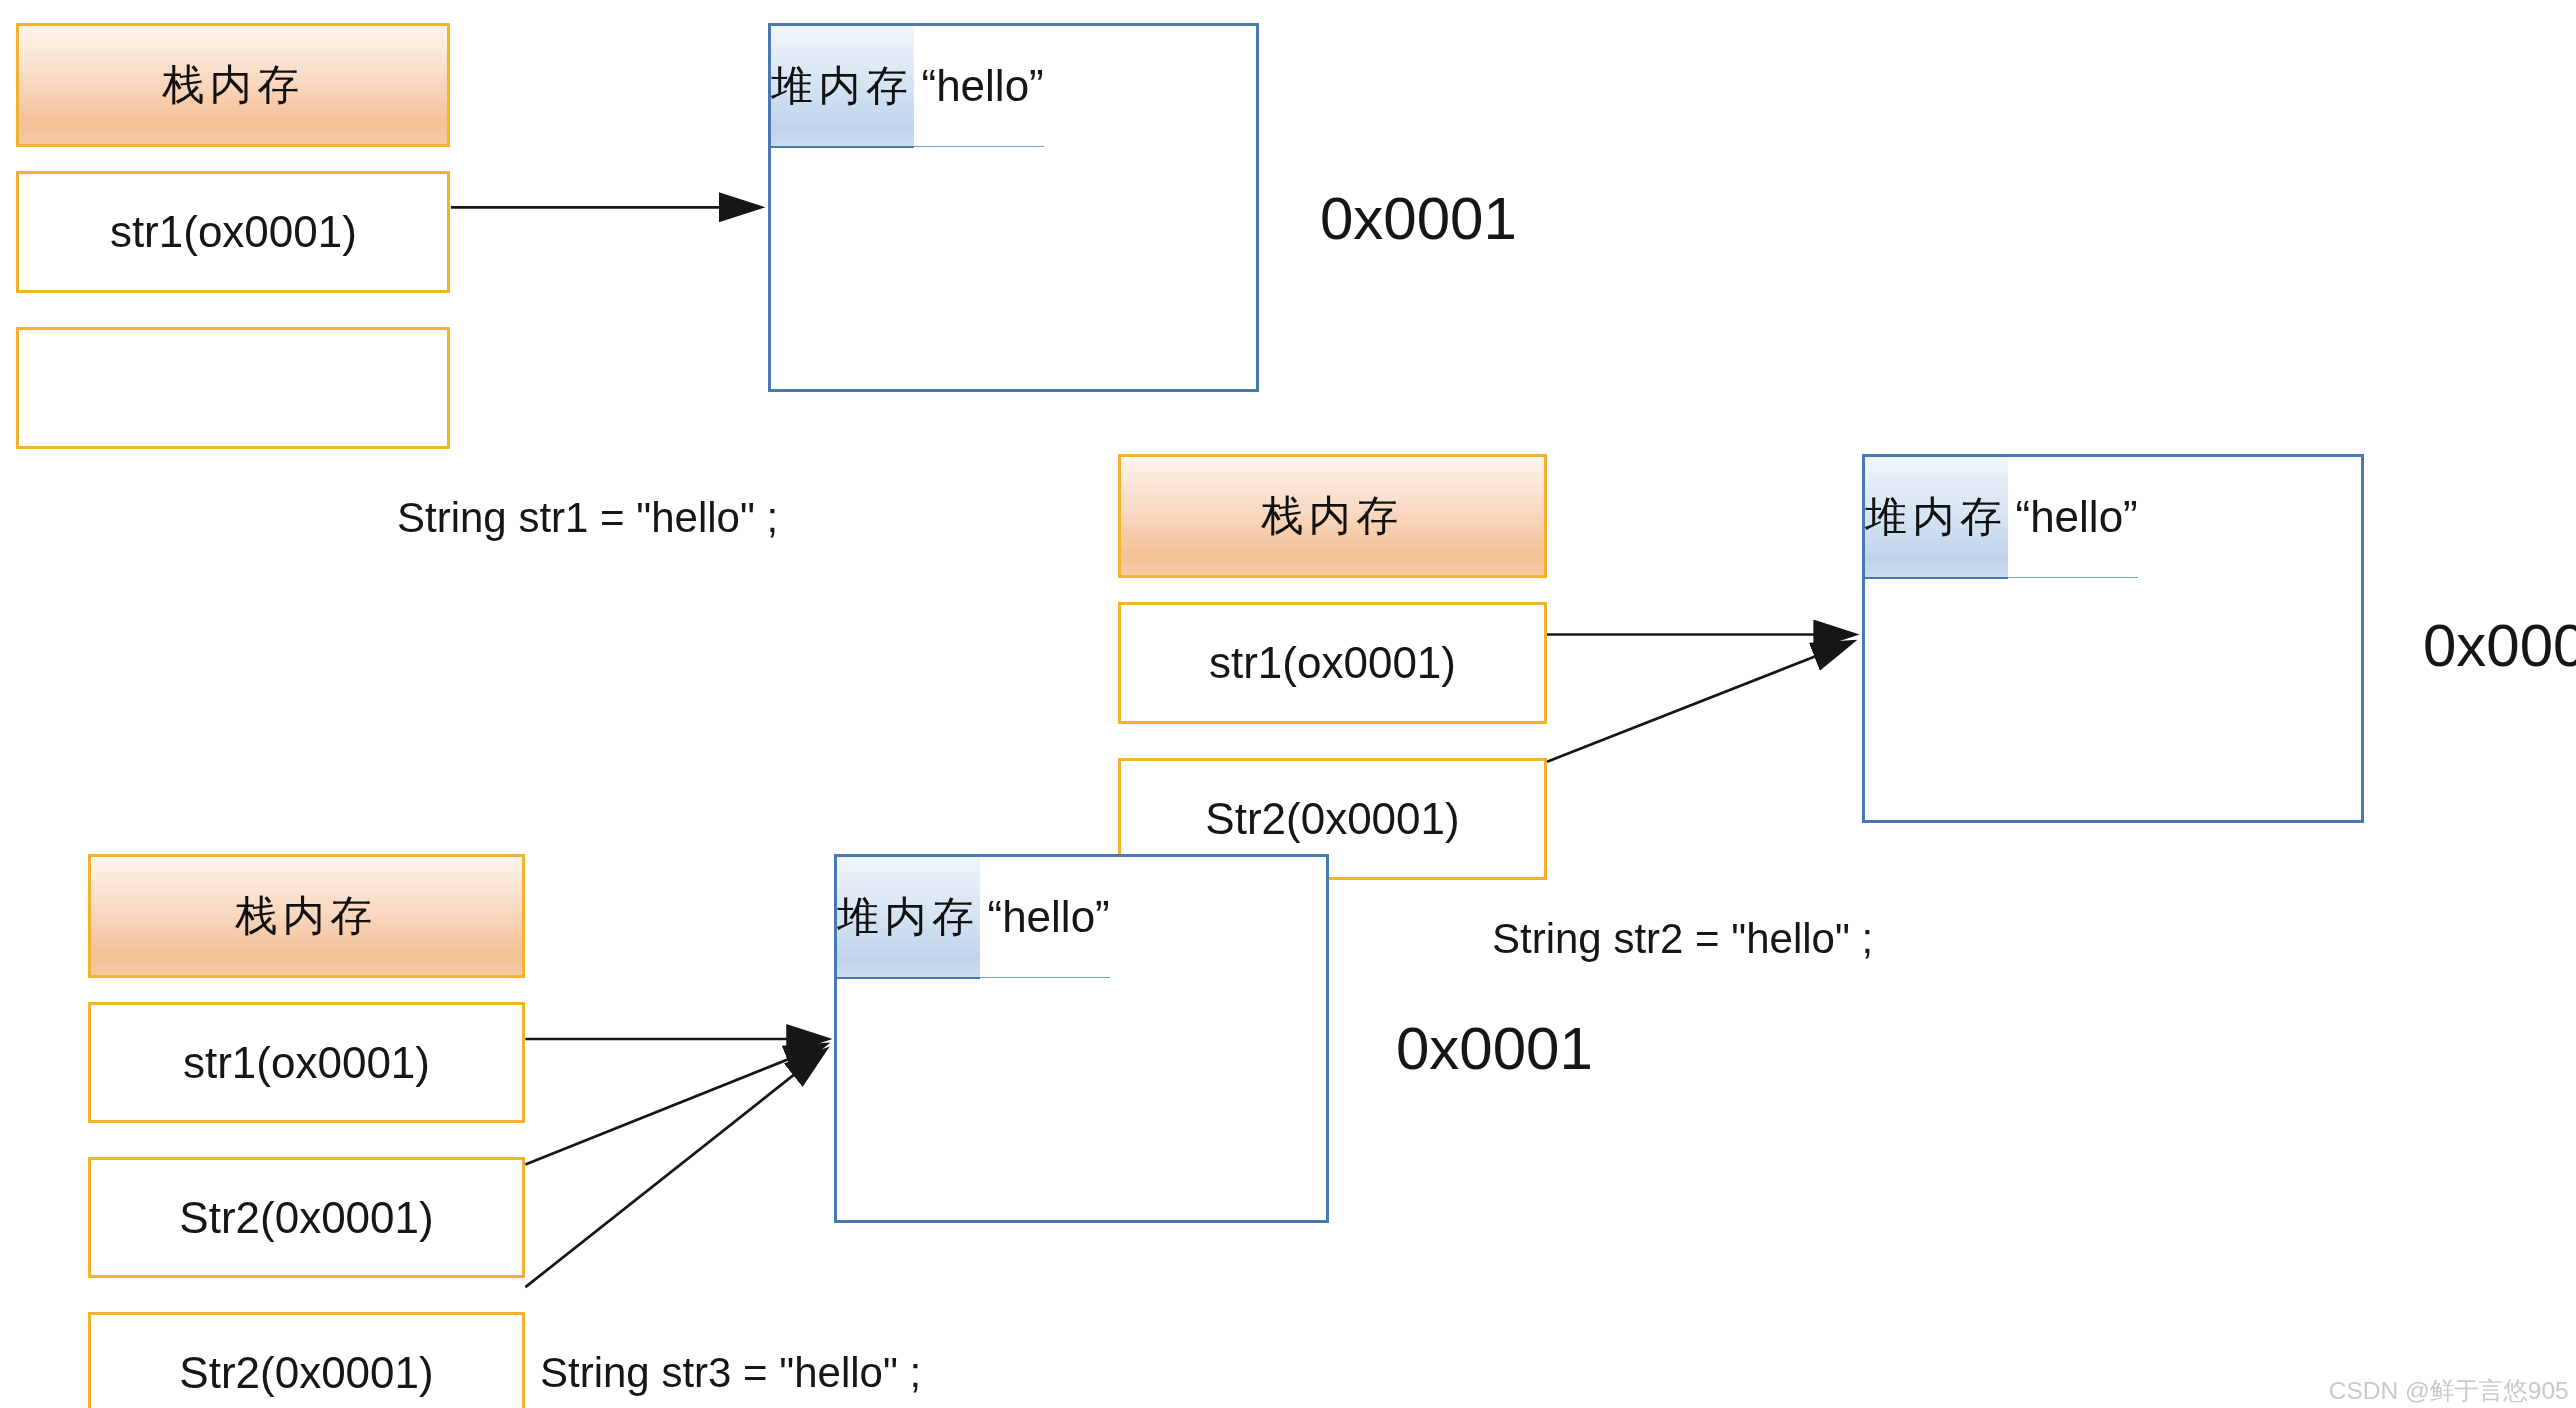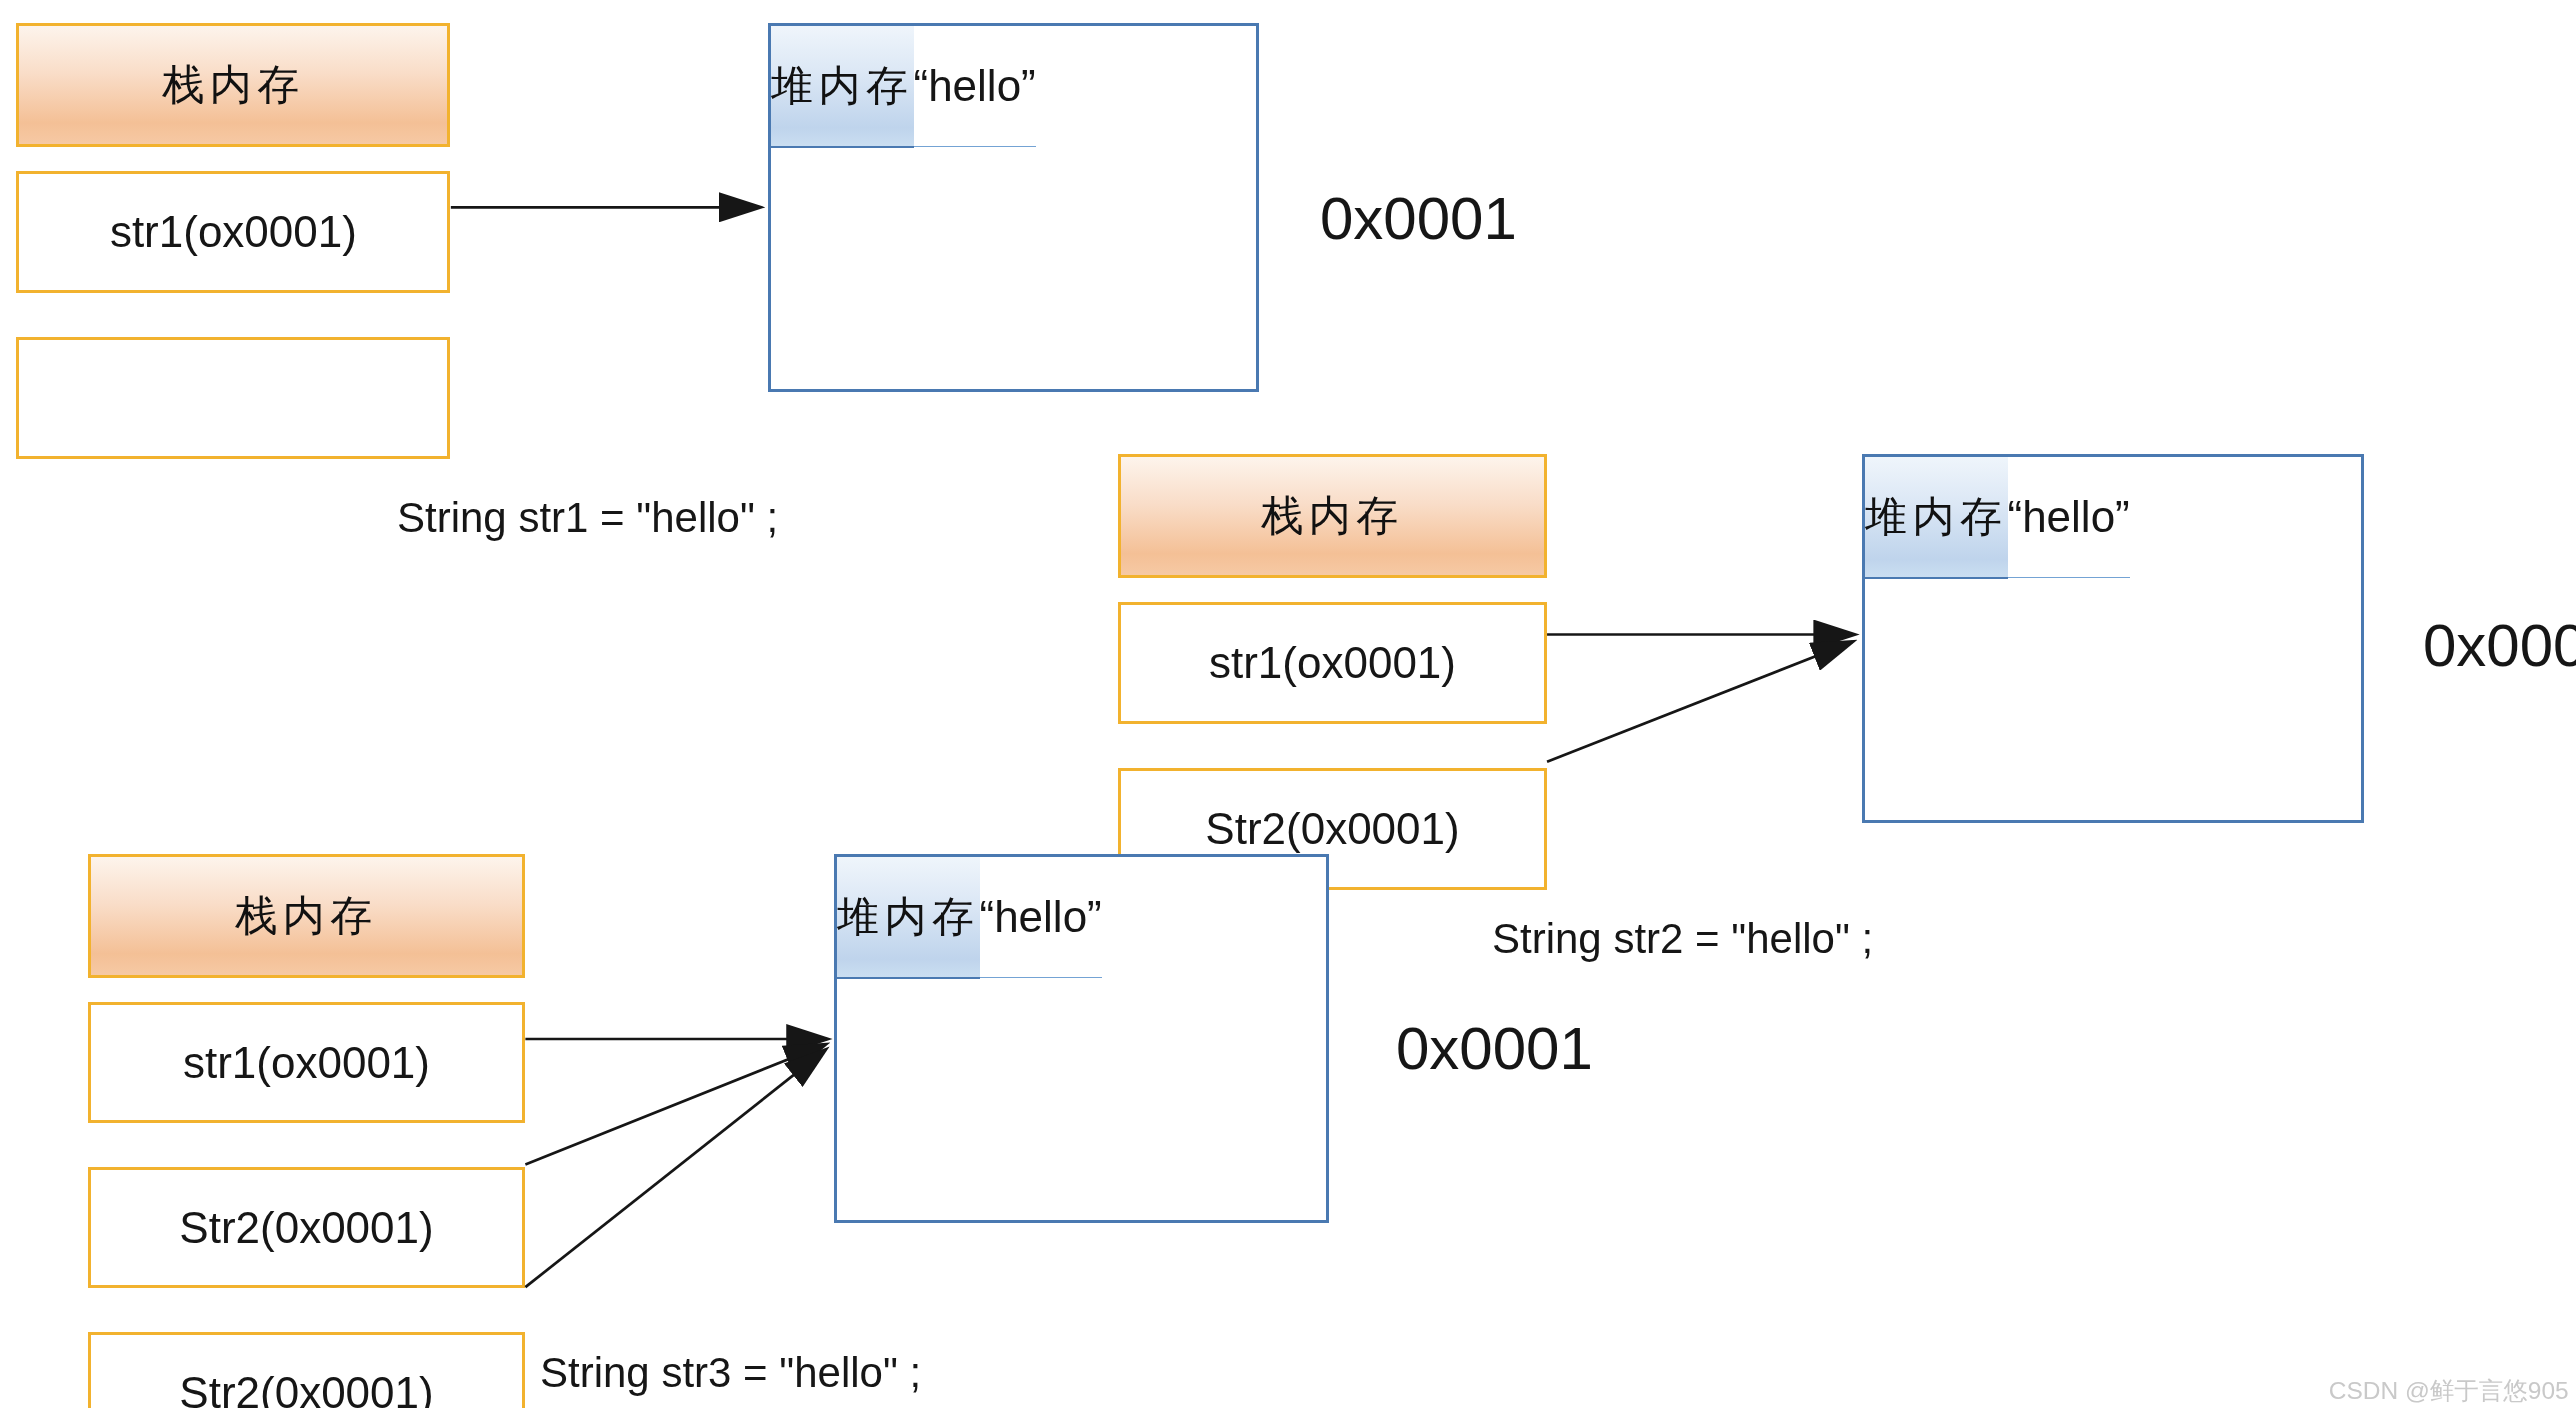--- a/index.html
+++ b/index.html
@@ -18,21 +18,21 @@
     border:3.6px solid #f2b22e;
     background:#ffffff;
     display:flex;align-items:center;justify-content:center;
   }
   .ghead{
     background:linear-gradient(180deg,#fdf4ec 0%,#f9ddc8 40%,#f4c096 82%,#f6c9a4 100%);
     font-family:"DejaVu Serif", serif;
     font-size:42px;letter-spacing:5.5px;color:#111;
   }
   .gstack{display:flex;flex-direction:column;gap:28px;}
-  .gstack .row{margin-top:16px;}
+  .gstack .row{margin-top:6px;}
   .gstack .row.first{margin-top:-3.6px;}
   
   .bbox{
     box-sizing:border-box;
     border:3.6px solid #4a79b1;
     background:#ffffff;
     display:flex;flex-direction:row;
   }
   .bhead{
     box-sizing:border-box;
@@ -41,21 +41,21 @@
     background:linear-gradient(180deg,#eff5fb 0%,#dbe7f5 40%,#bfd4ec 85%,#cadef1 100%);
     display:flex;align-items:center;justify-content:center;
     font-family:"DejaVu Serif", serif;
     font-size:42px;letter-spacing:5.5px;color:#111;
   }
   .brow{
     box-sizing:border-box;
     height:121px;
     display:flex;align-items:center;justify-content:center;
   }
-  .brow.first{border-bottom:1.8px solid #74a3d4;}
+  .brow.first{border-bottom:1.8px solid #74a3d4;padding-left:8px;}
   .brow.last{flex:1;}
   .celltext{font-size:44px;color:#161616;}
   .addr{font-size:60px;color:#161616;white-space:nowrap;margin-left:43px;}
   .code{font-size:42px;color:#161616;white-space:nowrap;}
   .watermark{
     font-size:24.5px;color:#c9c9c9;white-space:nowrap;margin-left:48px;
   }
   svg.arrows{position:absolute;left:0;top:0;pointer-events:none;}
 </style>
 </head>

